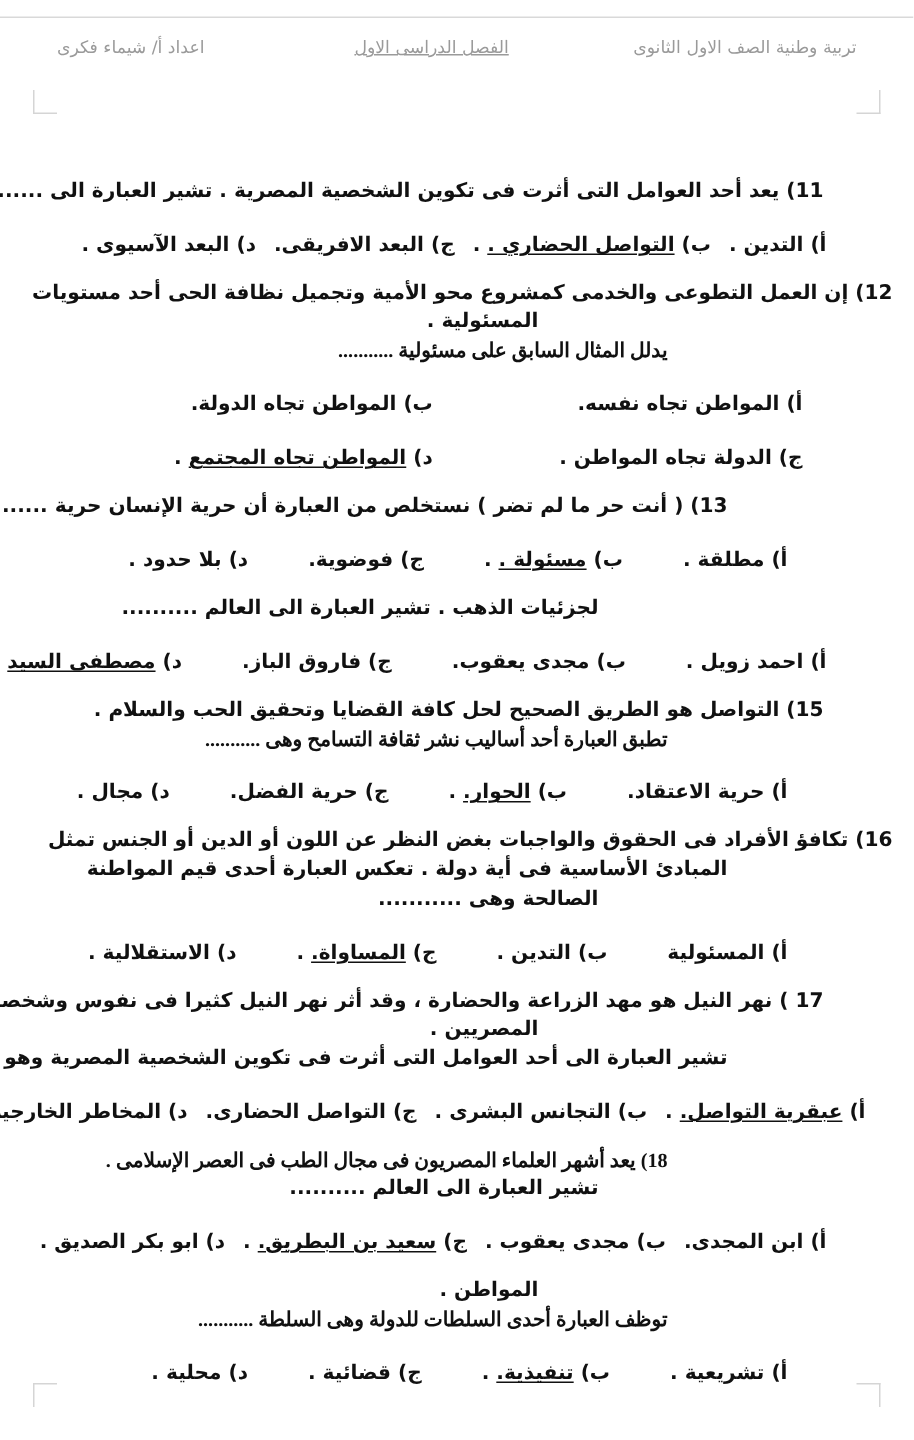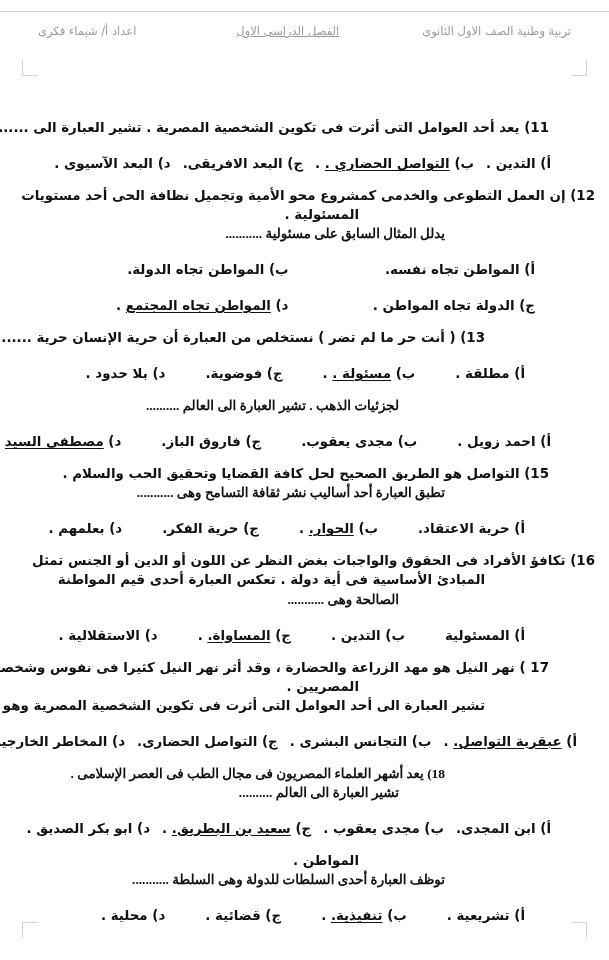--- a/index.html
+++ b/index.html
@@ -83,21 +83,21 @@
 
   .q-line {
     display: block;
     white-space: nowrap;
     font-weight: bold;
   }
   
   .q-line.indent-1 { padding-right: 46px; }
   .q-line.indent-2 { padding-right: 110px; }
   .q-line.indent-3 { padding-right: 150px; font-family: Liberation Serif, serif; }
-  .q-line.indent-4 { padding-right: 196px; font-family: Liberation Serif, serif; }
+  .q-line.indent-4 { padding-right: 196px; }
   .q-line.indent-5 { padding-right: 236px; }
 
   
   .opts-row {
     display: flex;
     flex-direction: row;
     justify-content: flex-start;
     align-items: baseline;
     white-space: nowrap;
     padding-right: 18px;
@@ -187,22 +187,22 @@
           <div class="opt"><span class="letter">ج)</span> <span class="">فاروق الباز.</span></div>
           <div class="opt"><span class="letter">د)</span> <span class="ans">مصطفى السيد</span><span> .</span></div>
         </div>
       </div>
       <div class="question">
         <div class="q-line indent-1">15) التواصل هو الطريق الصحيح لحل كافة القضايا وتحقيق الحب والسلام .</div>
         <div class="q-line indent-3">تطبق العبارة  أحد  أساليب نشر ثقافة التسامح وهى ...........</div>
         <div class="opts-row wide pad-2">
           <div class="opt"><span class="letter">أ)</span> <span class="">حرية الاعتقاد.</span></div>
           <div class="opt"><span class="letter">ب)</span> <span class="ans">الحوار.</span><span> .</span></div>
-          <div class="opt"><span class="letter">ج)</span> <span class="">حرية الفكر.</span></div>
-          <div class="opt"><span class="letter">د)</span> <span class="">بعلمهم .</span></div>
+          <div class="opt"><span class="letter">ج)</span> <span class="">حرية الفضل.</span></div>
+          <div class="opt"><span class="letter">د)</span> <span class="">مجال .</span></div>
         </div>
       </div>
       <div class="question">
         <div class="q-line">16)  تكافؤ الأفراد فى الحقوق والواجبات بغض النظر عن اللون أو الدين أو الجنس تمثل</div>
         <div class="q-line indent-2">المبادئ الأساسية فى أية دولة . تعكس العبارة أحدى  قيم المواطنة</div>
         <div class="q-line indent-4">الصالحة وهى ...........</div>
         <div class="opts-row wide pad-2">
           <div class="opt"><span class="letter">أ)</span> <span class="">المسئولية</span></div>
           <div class="opt"><span class="letter">ب)</span> <span class="">التدين .</span></div>
           <div class="opt"><span class="letter">ج)</span> <span class="ans">المساواة.</span><span> .</span></div>

